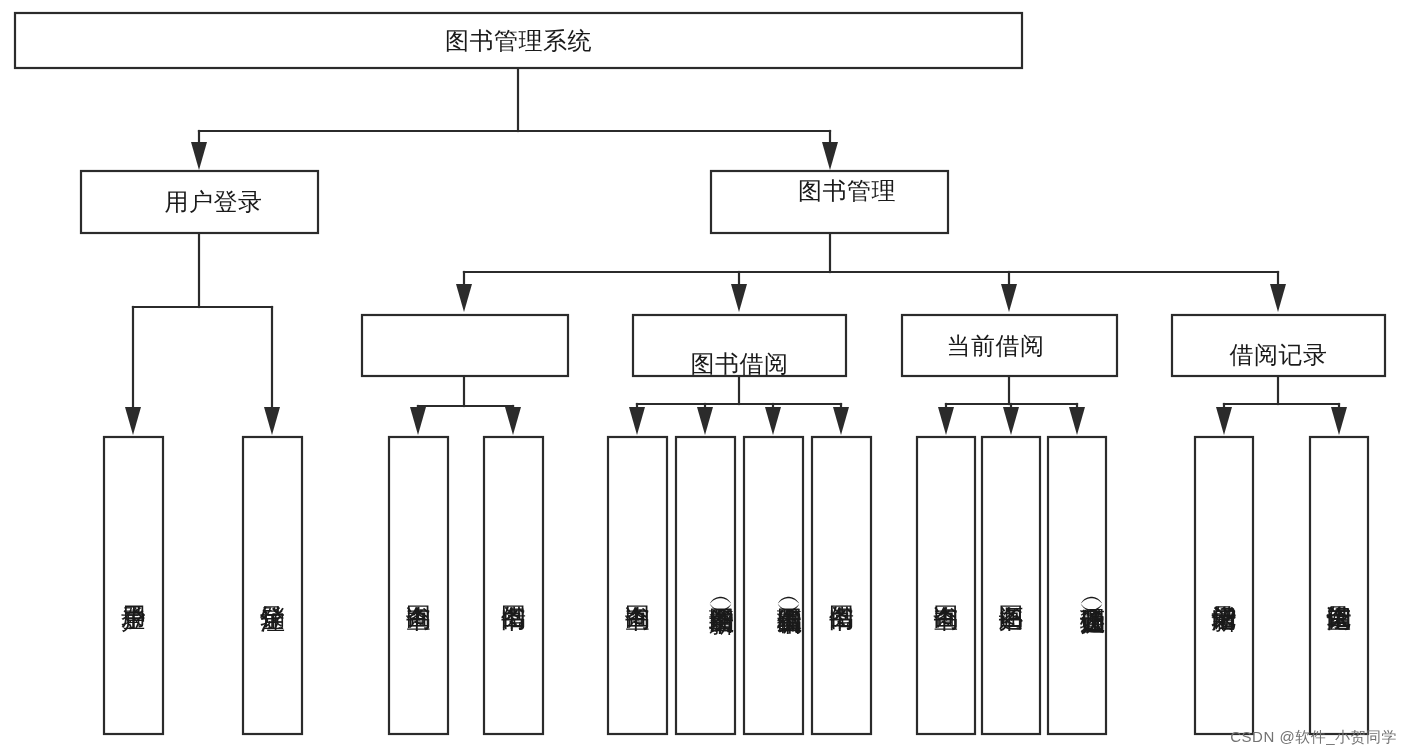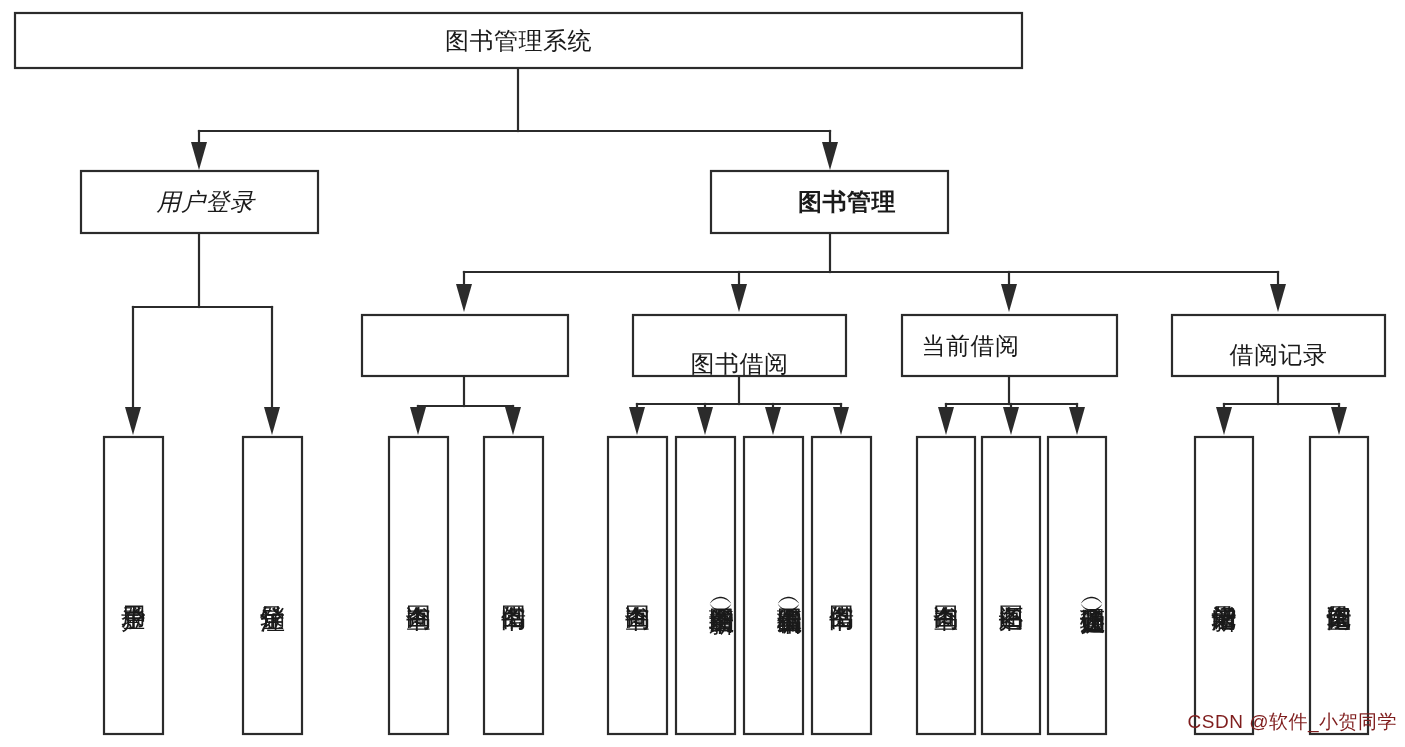--- a/index.html
+++ b/index.html
@@ -62,23 +62,23 @@
     font-size: 25px;
     line-height: 1.08;
     writing-mode: vertical-rl;
     text-orientation: upright;
     white-space: nowrap;
     pointer-events: none;
   }
   .watermark {
     position: absolute;
     right: 8px;
-    bottom: 12px;
-    font-size: 19px;
-    color: #7f1d1d;
+    bottom: 0;
+    font-size: 15px;
+    color: #737373;
     letter-spacing: 0.5px;
     white-space: nowrap;
     pointer-events: none;
   }
 </style>
 </head>
 <body>
 
 <div id="diagram-root">
 
@@ -181,25 +181,25 @@
     <rect class="node-box" x="917" y="437" width="58" height="297"></rect>
     <rect class="node-box" x="982" y="437" width="58" height="297"></rect>
     <rect class="node-box" x="1048" y="437" width="58" height="297"></rect>
 
     <rect class="node-box" x="1195" y="437" width="58" height="297"></rect>
     <rect class="node-box" x="1310" y="437" width="58" height="297"></rect>
   </svg>
 
   <div class="node-label-h" style="left:15px; top:13px; width:1007px; height:55px;">图书管理系统</div>
 
-  <div class="node-label-h" style="left:87px; top:171px; width:237px; height:62px;font-style:italic;">用户登录</div>
-  <div class="node-label-h" style="left:711px; top:171px; width:272px; height:62px;font-weight:bold;">图书管理</div>
+  <div class="node-label-h" style="left:95px; top:171px; width:237px; height:62px;">用户登录</div>
+  <div class="node-label-h" style="left:711px; top:160px; width:272px; height:62px;">图书管理</div>
 
   <div class="node-label-h" style="left:633px; top:333px; width:213px; height:61px;">图书借阅</div>
-  <div class="node-label-h" style="left:866px; top:315px; width:187px; height:61px;padding-left:11px;">当前借阅</div>
+  <div class="node-label-h" style="left:902px; top:315px; width:187px; height:61px;">当前借阅</div>
   <div class="node-label-h" style="left:1172px; top:315px; width:213px; height:79px;">借阅记录</div>
 
   <div class="node-label-v" style="left:104px; top:437px; width:59px; height:297px;">用户登录</div>
   <div class="node-label-v" style="left:243px; top:437px; width:59px; height:297px;">注销登录</div>
 
   <div class="node-label-v" style="left:389px; top:437px; width:59px; height:297px;">查询图书</div>
   <div class="node-label-v" style="left:484px; top:437px; width:59px; height:297px;">借阅图书</div>
 
   <div class="node-label-v" style="left:608px; top:437px; width:59px; height:297px;">查询图书</div>
   <div class="node-label-v" style="left:676px; top:437px; width:59px; height:297px; align-items:flex-start; padding-top:6px; box-sizing:border-box;">新增图书（管理员）</div>

